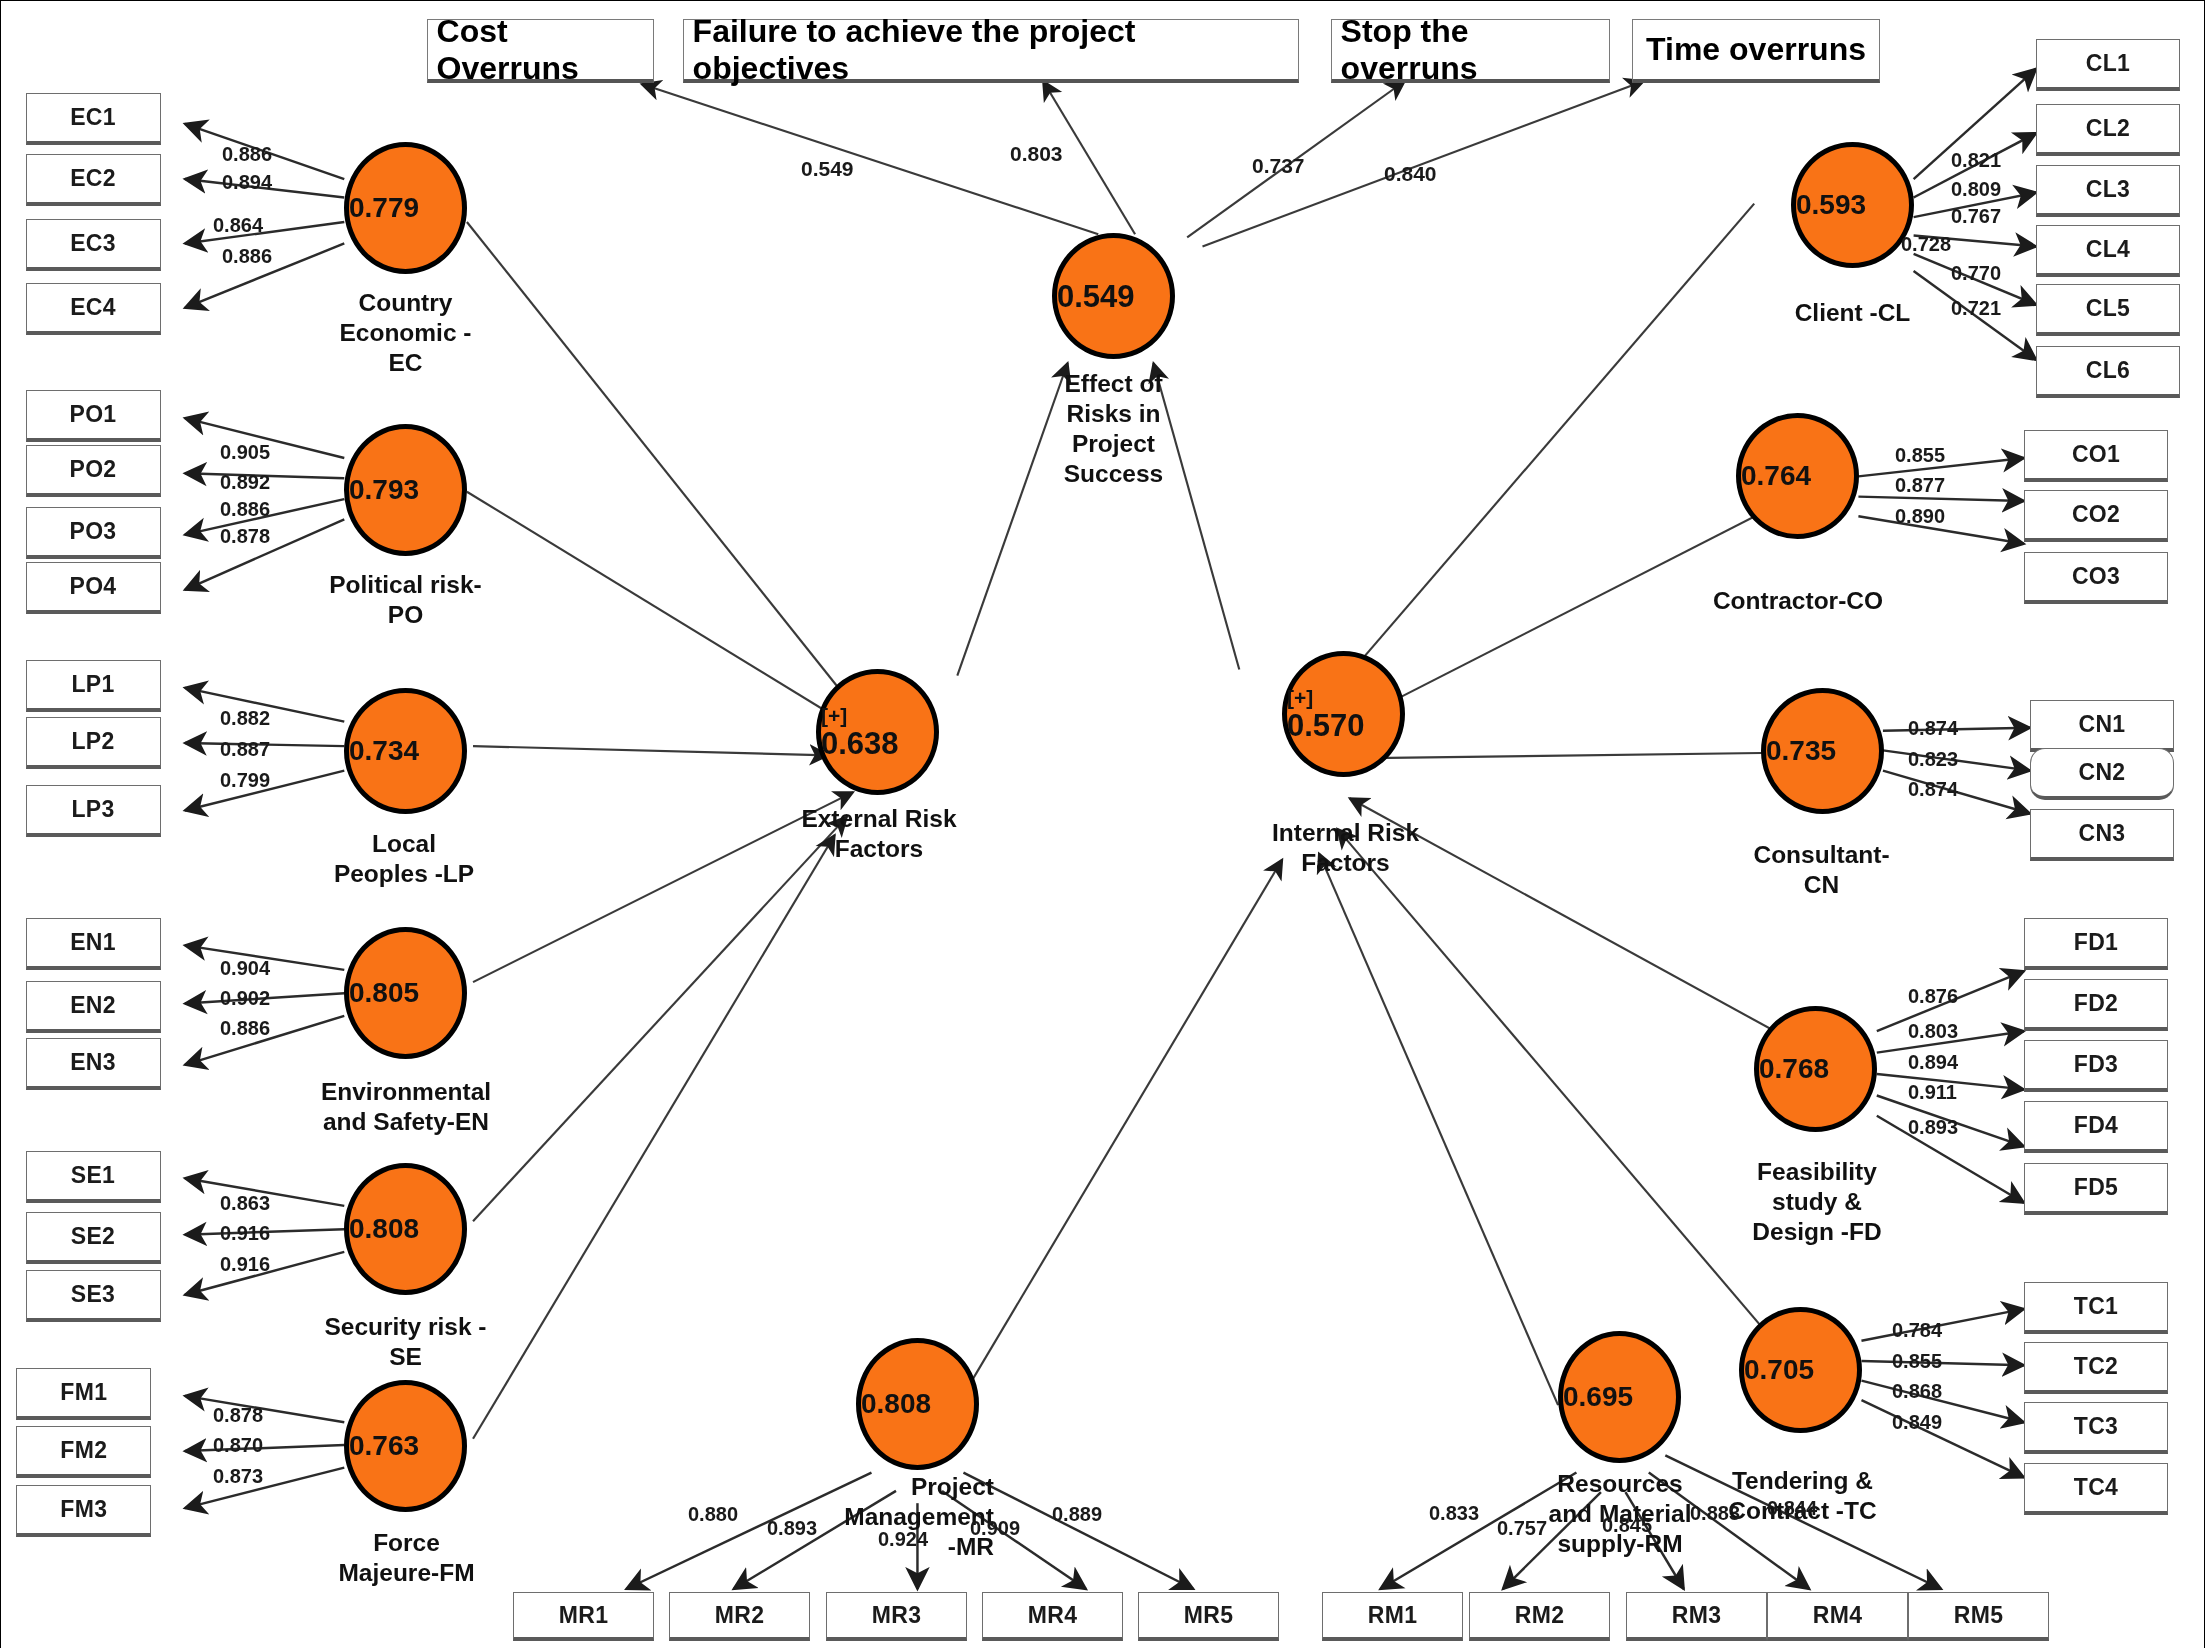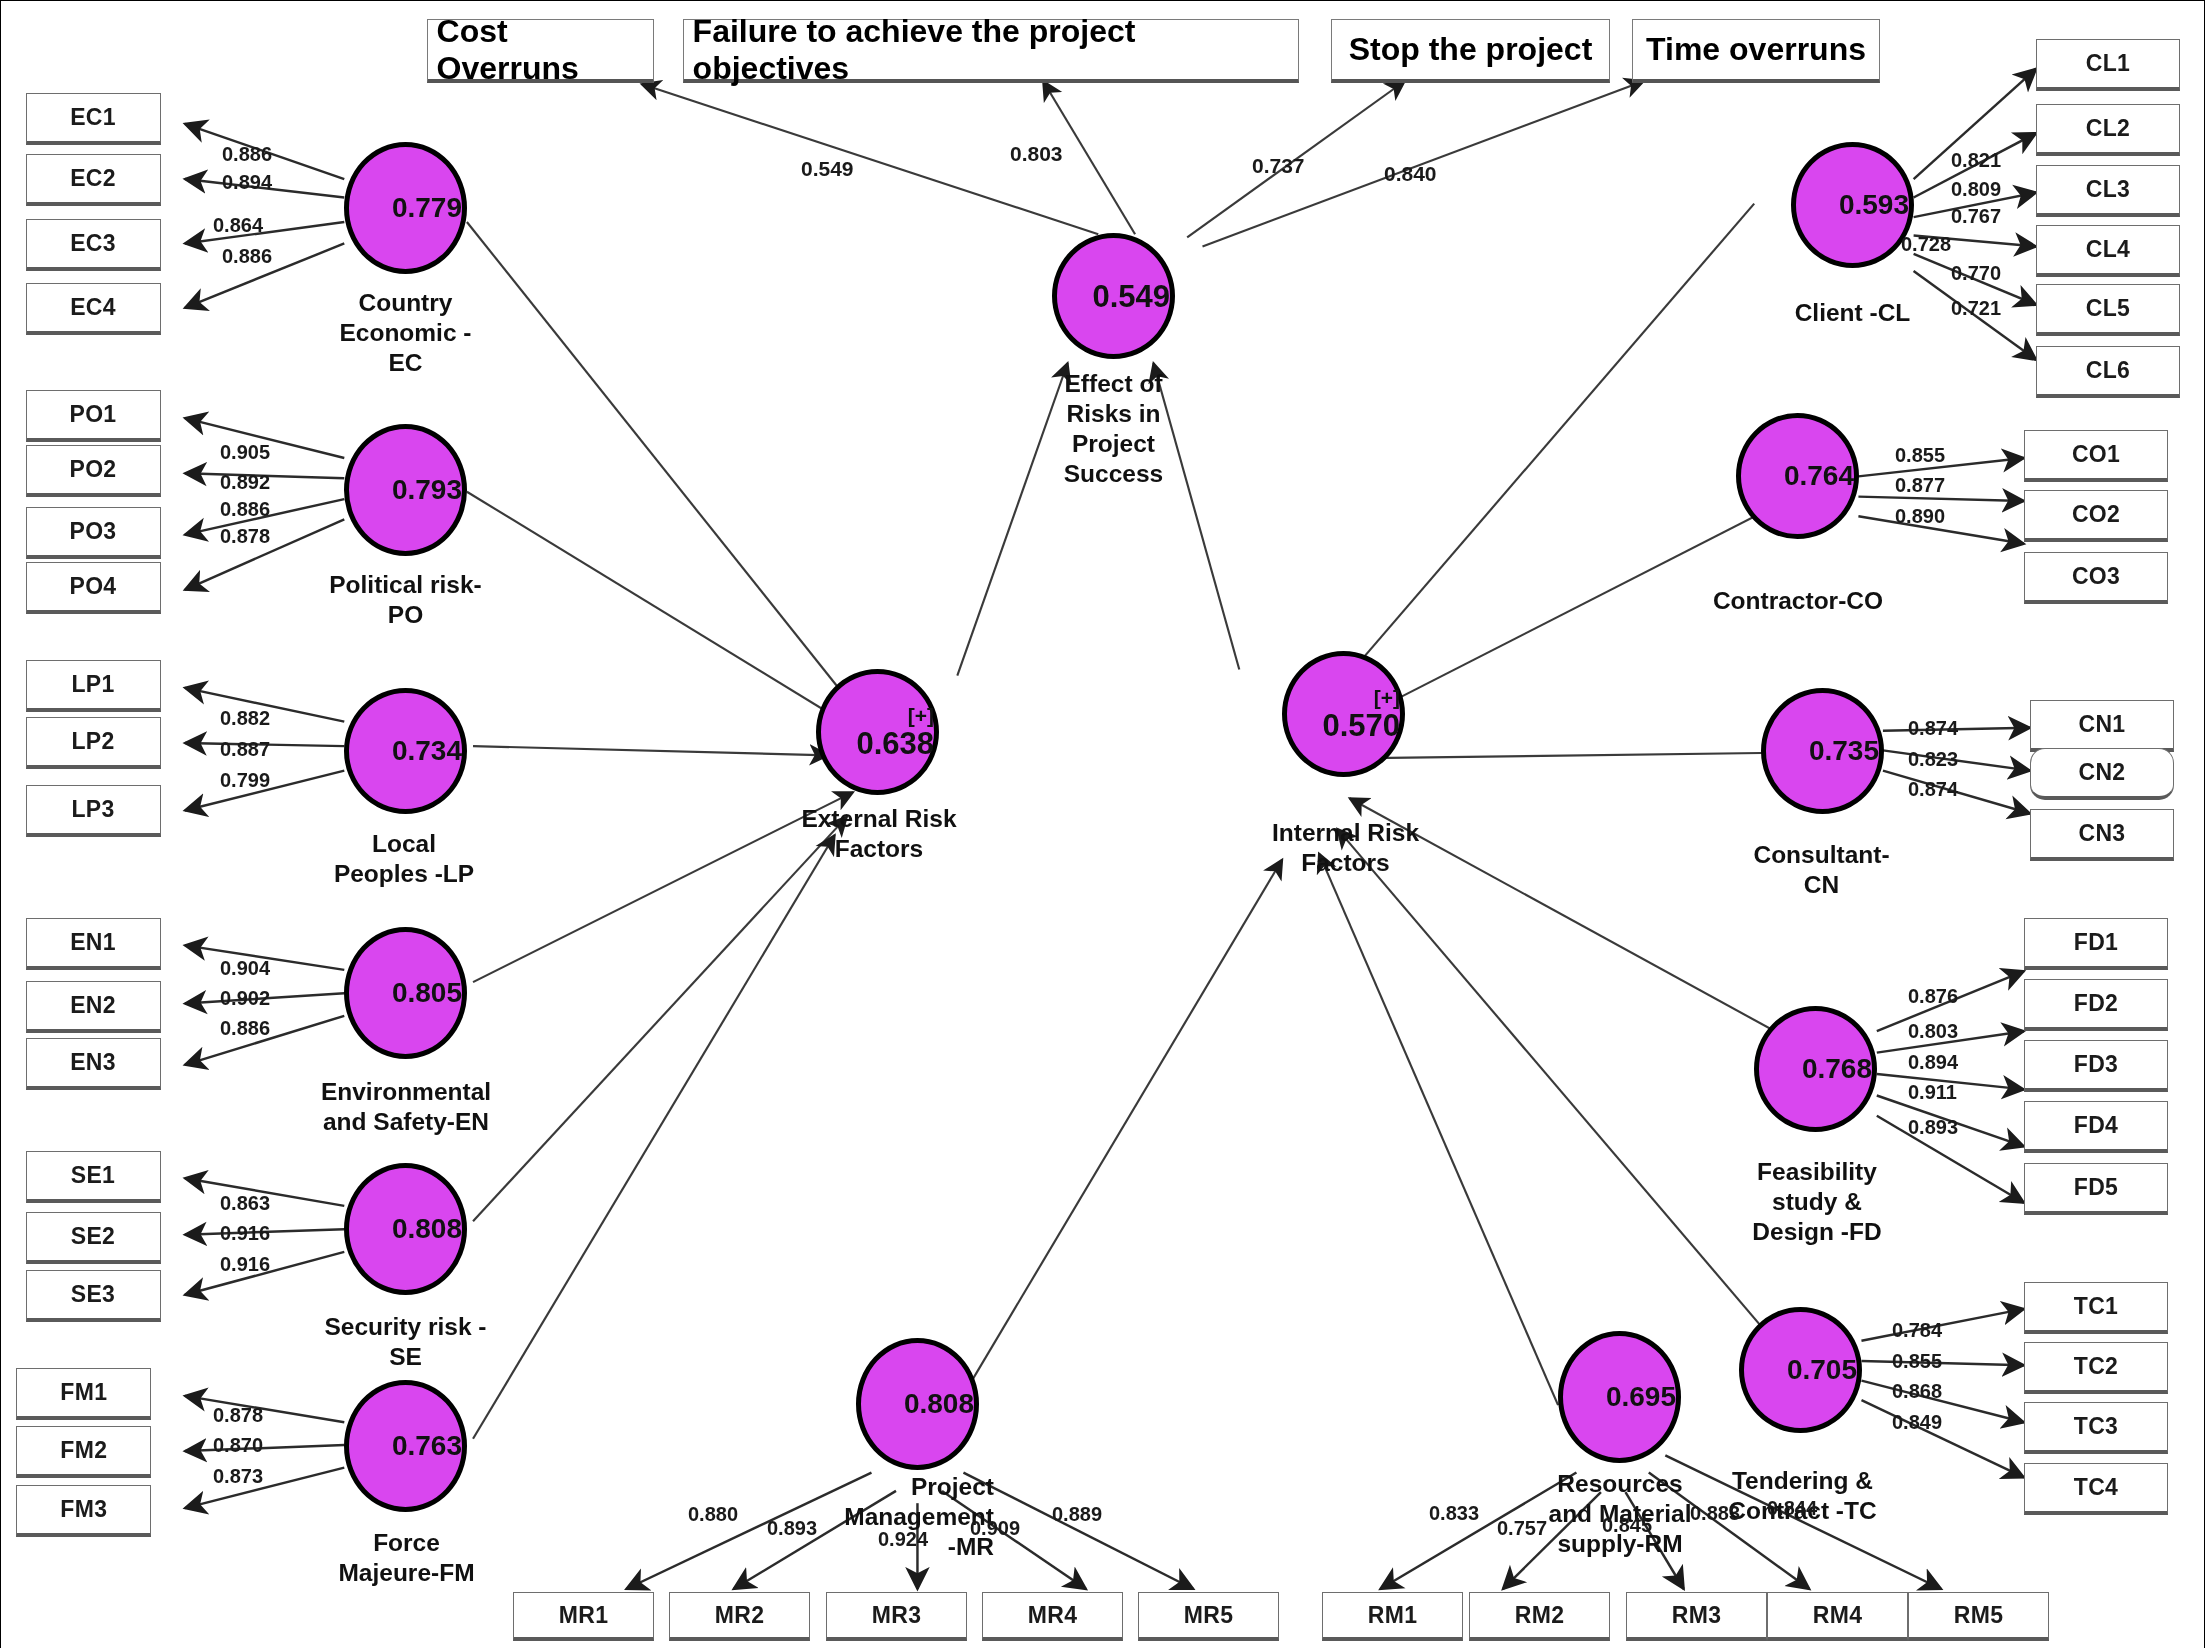--- a/index.html
+++ b/index.html
@@ -10,21 +10,21 @@
   
   .ind{position:absolute;box-sizing:border-box;background:#fff;border:1.8px solid #6e6e6e;
        border-bottom:4.3px solid #5a5a5a;display:flex;align-items:center;justify-content:center;
        font-size:23px;font-weight:700;color:#1b1b1b;letter-spacing:0.3px;}
   
   .outcome{position:absolute;box-sizing:border-box;background:#fff;border:1.8px solid #7a7a7a;
        border-bottom:4.9px solid #555;display:flex;align-items:center;justify-content:center;
        font-size:32px;font-weight:700;color:#000;padding:0 8.6px;}
   
   .node{position:absolute;box-sizing:border-box;border:5.5px solid #000;border-radius:50%;
-        background:#d946ef;display:flex;flex-direction:column;align-items:flex-end;justify-content:center;}
+        background:#f97316;display:flex;flex-direction:column;align-items:flex-start;justify-content:center;}
   .node .plus{font-size:21px;font-weight:700;color:#111;line-height:1;margin-bottom:2.5px;}
   .node .val{font-size:28px;font-weight:700;color:#111;line-height:1;}
   .node.big .val{font-size:31px;}
   
   .cap{position:absolute;text-align:center;font-size:24.5px;font-weight:700;color:#111;line-height:1.22;}
   
   .lab{position:absolute;font-size:21px;font-weight:600;color:#1a1a1a;white-space:nowrap;}
   .lab.sm{font-size:20px;}
 </style>
 </head>
@@ -130,21 +130,21 @@
     </g>
   </svg>
 
   <div class="outcome" style="left:426px;top:18.4px;width:227px;height:64px;">
     <span>Cost Overruns</span>
   </div>
   <div class="outcome" style="left:682px;top:18.4px;width:616px;height:64px;">
     <span>Failure to achieve the project objectives</span>
   </div>
   <div class="outcome" style="left:1330px;top:18.4px;width:279px;height:64px;">
-    <span>Stop the project</span>
+    <span>Stop the overruns</span>
   </div>
   <div class="outcome" style="left:1631px;top:18.4px;width:248px;height:64px;">
     <span>Time overruns</span>
   </div>
 
   <div class="lab" style="left:800px;top:156px;">0.549</div>
   <div class="lab" style="left:1009px;top:141px;">0.803</div>
   <div class="lab" style="left:1251px;top:153px;">0.737</div>
   <div class="lab" style="left:1383px;top:161px;">0.840</div>
 

